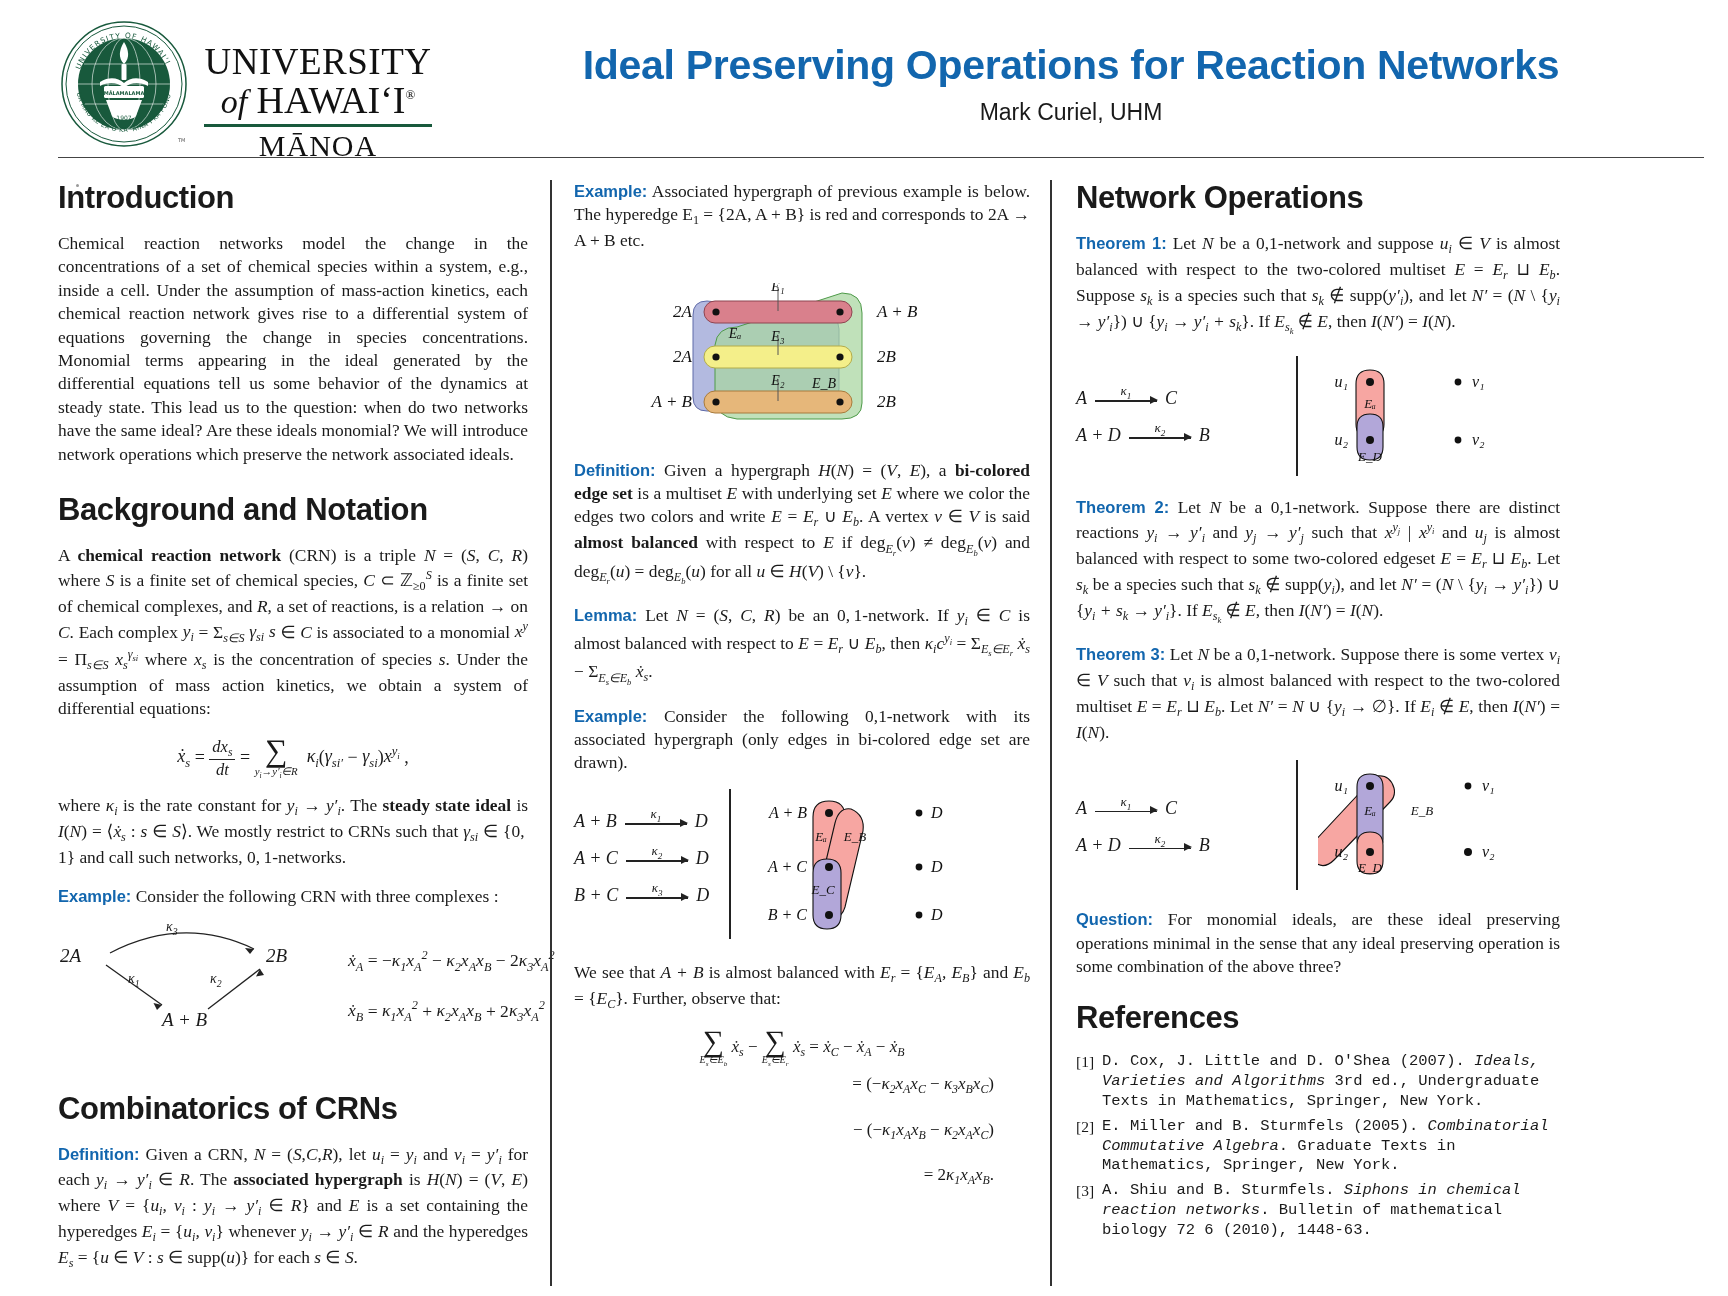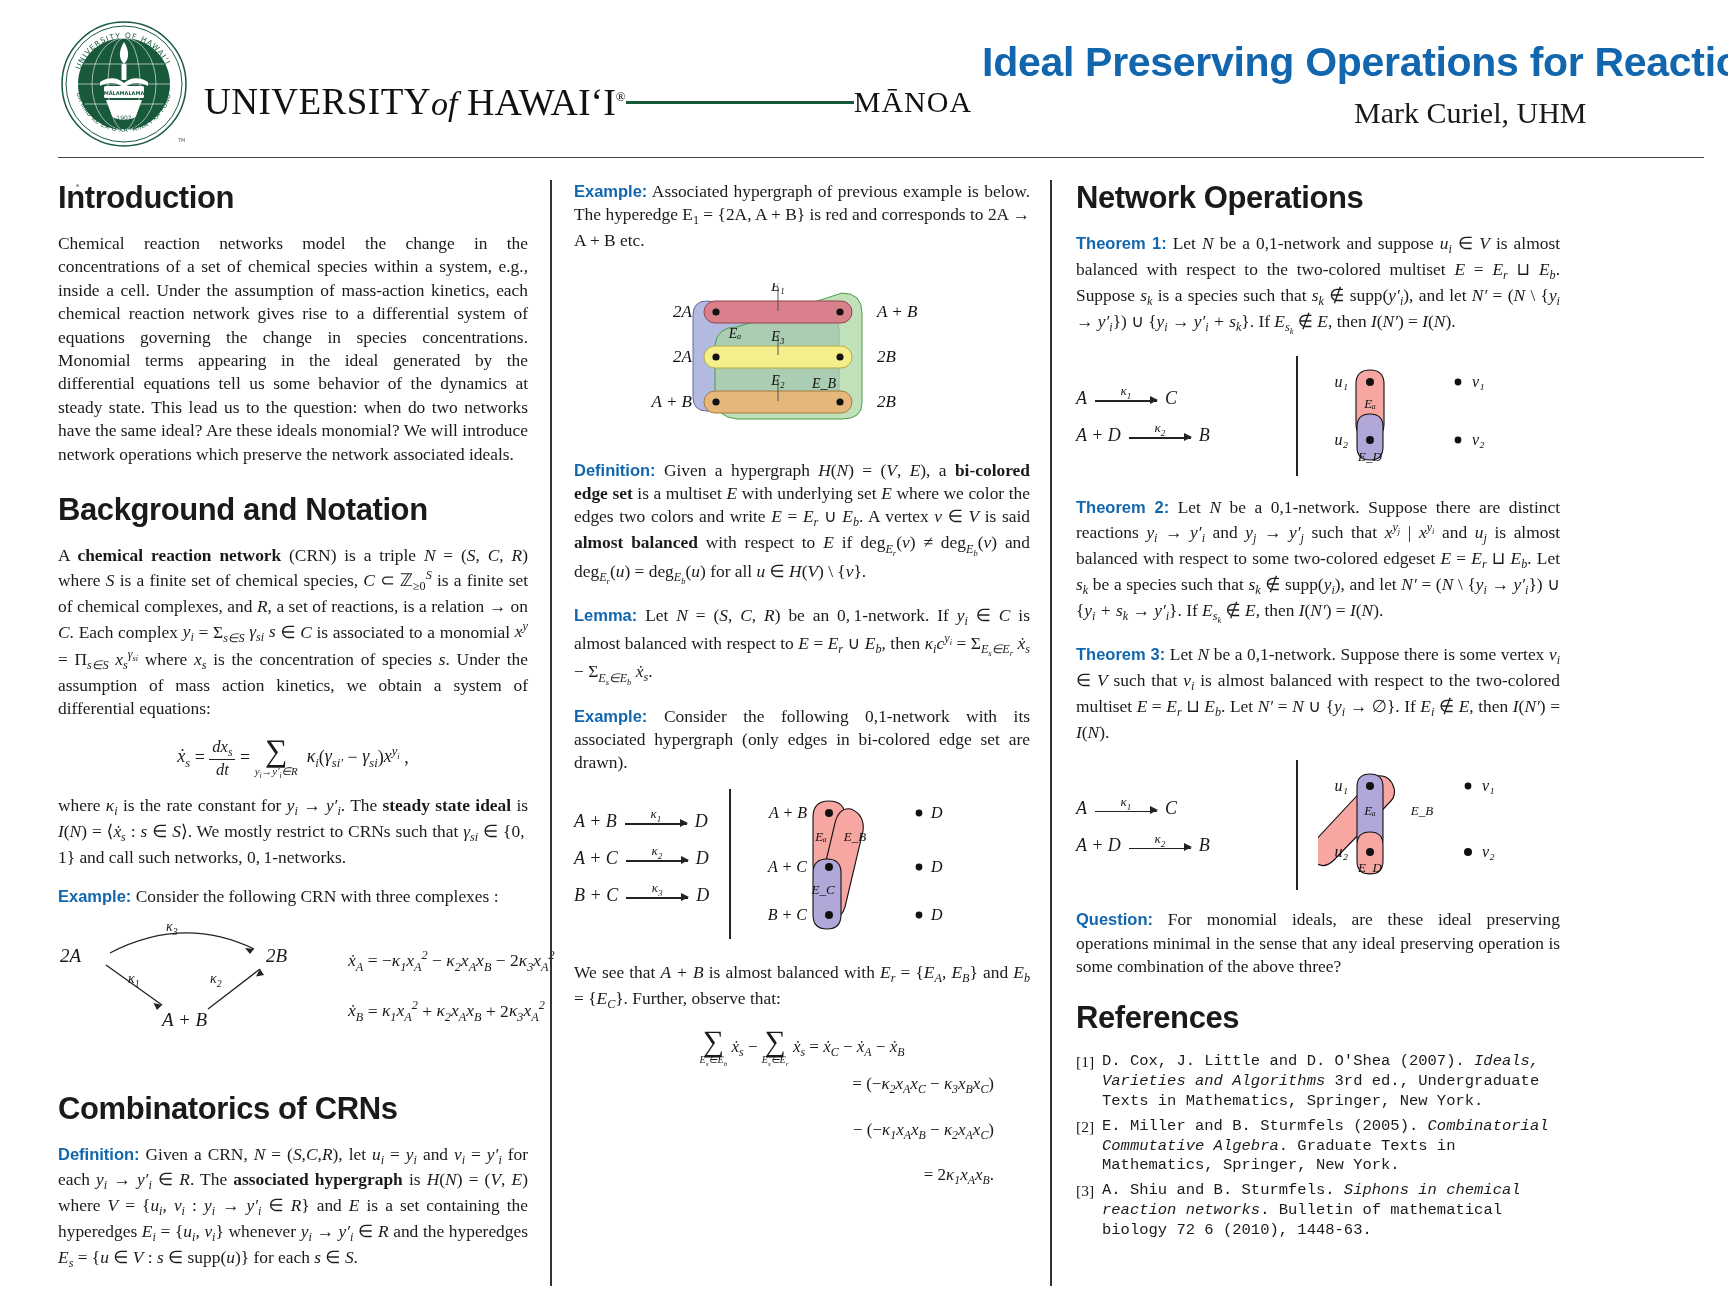--- a/index.html
+++ b/index.html
@@ -40,21 +40,21 @@
   }
   .uh-seal {
     width: 128px;
     height: 128px;
     position: relative;
     flex: 0 0 auto;
   }
   .uh-wordmark {
     margin-left: 16px;
     display: flex;
-    flex-direction: row;
+    flex-direction: column;
     align-items: center;
     line-height: 1;
     margin-top: 35px;
   }
   .wm-l1 {
     font-family: "Liberation Serif", serif;
     font-size: 37px;
     letter-spacing: 0.5px;
     color: #111;
     font-variant: small-caps;
@@ -96,22 +96,22 @@
     font-size: 41px;
     color: #1266ae;
     letter-spacing: -0.3px;
     margin-bottom: 10px;
     white-space: nowrap;
   }
   .authors {
     display: flex;
     justify-content: center;
     gap: 68px;
-    font-family: Liberation Serif, serif;
-    font-size: 30px;
+    font-family: Liberation Sans, sans-serif;
+    font-size: 23px;
     color: #1a1a1a;
     white-space: nowrap;
   }
 
   
   .columns {
     display: flex;
     padding: 12px 15px 0 58px;
     box-sizing: border-box;
     height: 1118px;

